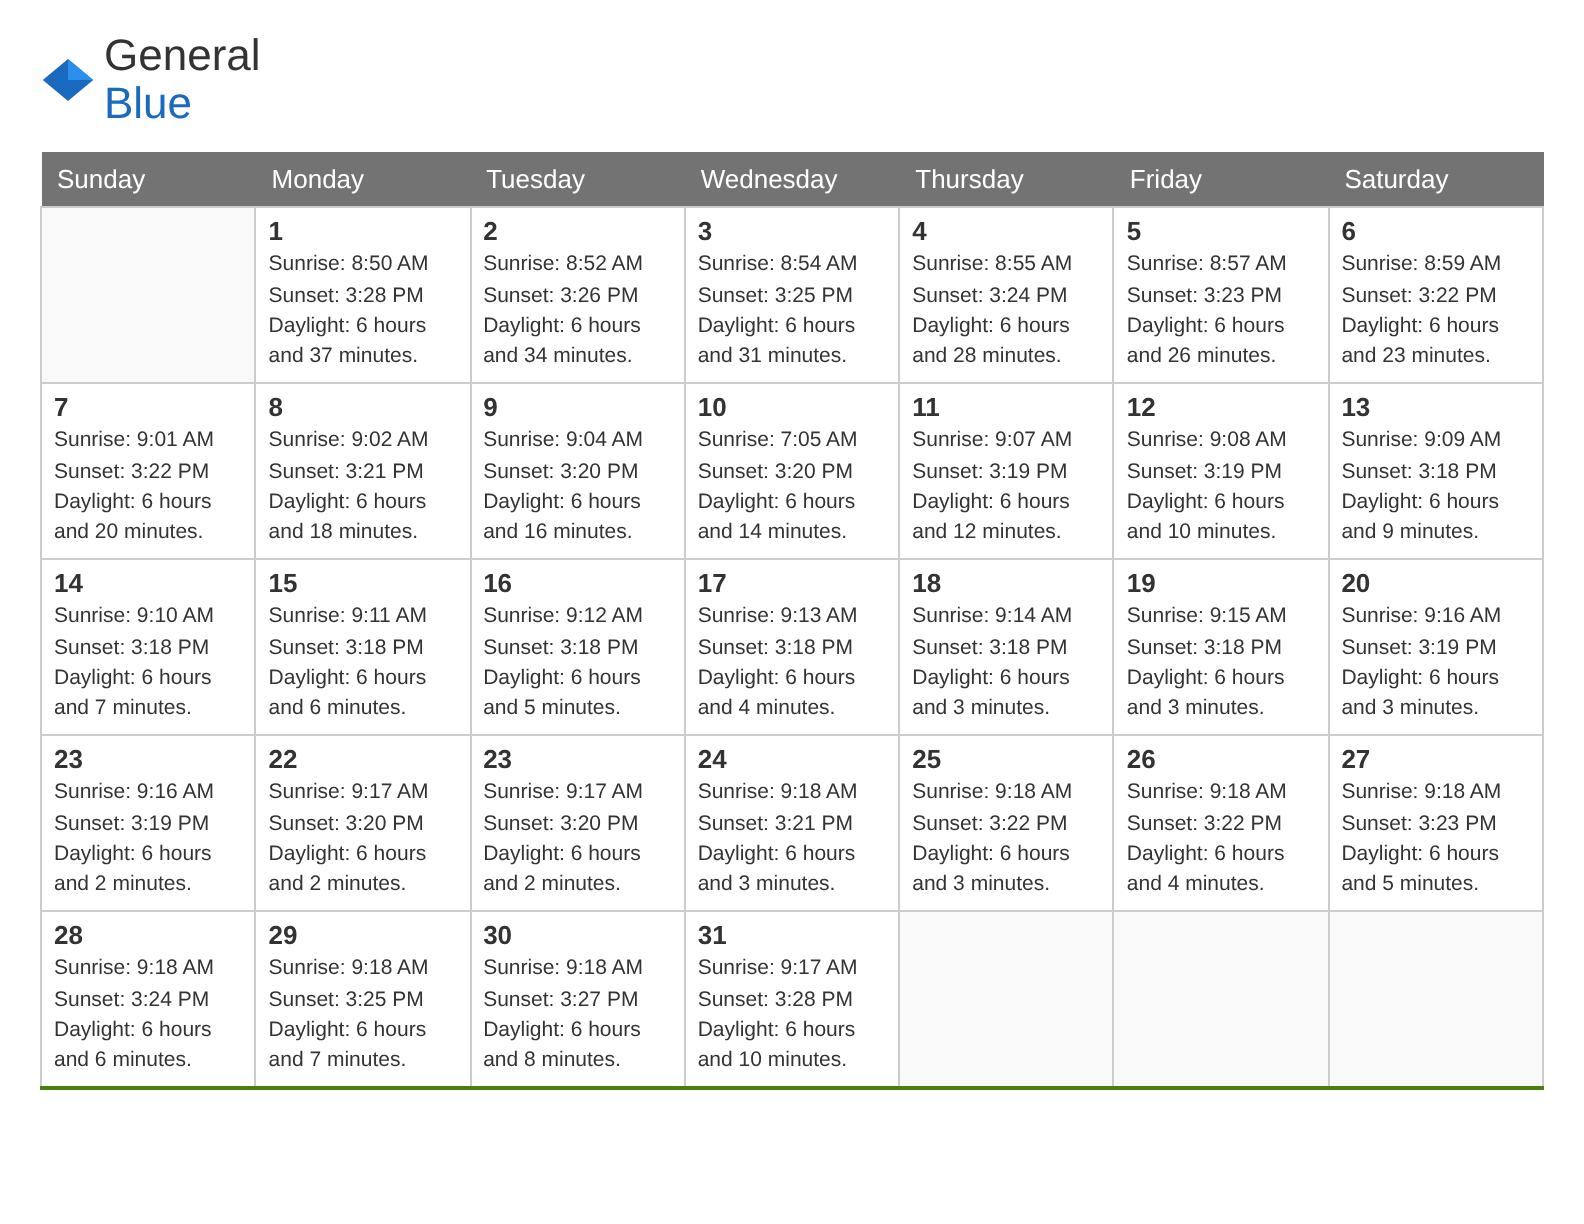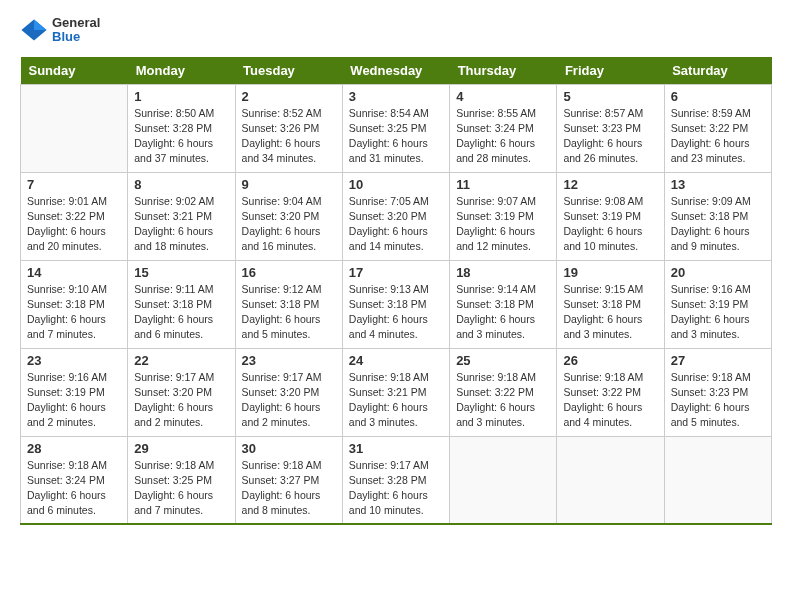--- a/index.html
+++ b/index.html
@@ -15,22 +15,22 @@
       justify-content: space-between;
       align-items: flex-start;
       margin-bottom: 12px;
     }
     .logo {
       display: flex;
       align-items: center;
       gap: 4px;
     }
     .logo-text {
-      font-size: 13px;
-      font-weight: bold;
+      font-size: 22px;
+      font-weight: normal;
       line-height: 1.1;
     }
     .logo-text .general { color: #333; }
     .logo-text .blue { color: #1a6bbf; }
     .logo-icon {
       width: 28px;
       height: 28px;
     }
     .title-block {
       text-align: right;
@@ -43,26 +43,26 @@
     .location {
       font-size: 16px;
       color: #555;
     }
     .calendar-table {
       width: 100%;
       border-collapse: collapse;
       font-size: 11px;
     }
     .calendar-table th {
-      background-color: #4d7c0f;
+      background-color: #737373;
       color: #fff;
       text-align: left;
       padding: 6px 8px;
       font-size: 13px;
-      font-weight: bold;
+      font-weight: normal;
     }
     .calendar-table td {
       border: 1px solid #ccc;
       vertical-align: top;
       padding: 4px 6px;
       width: calc(100% / 7);
       min-height: 80px;
       height: 88px;
     }
     .day-number {

